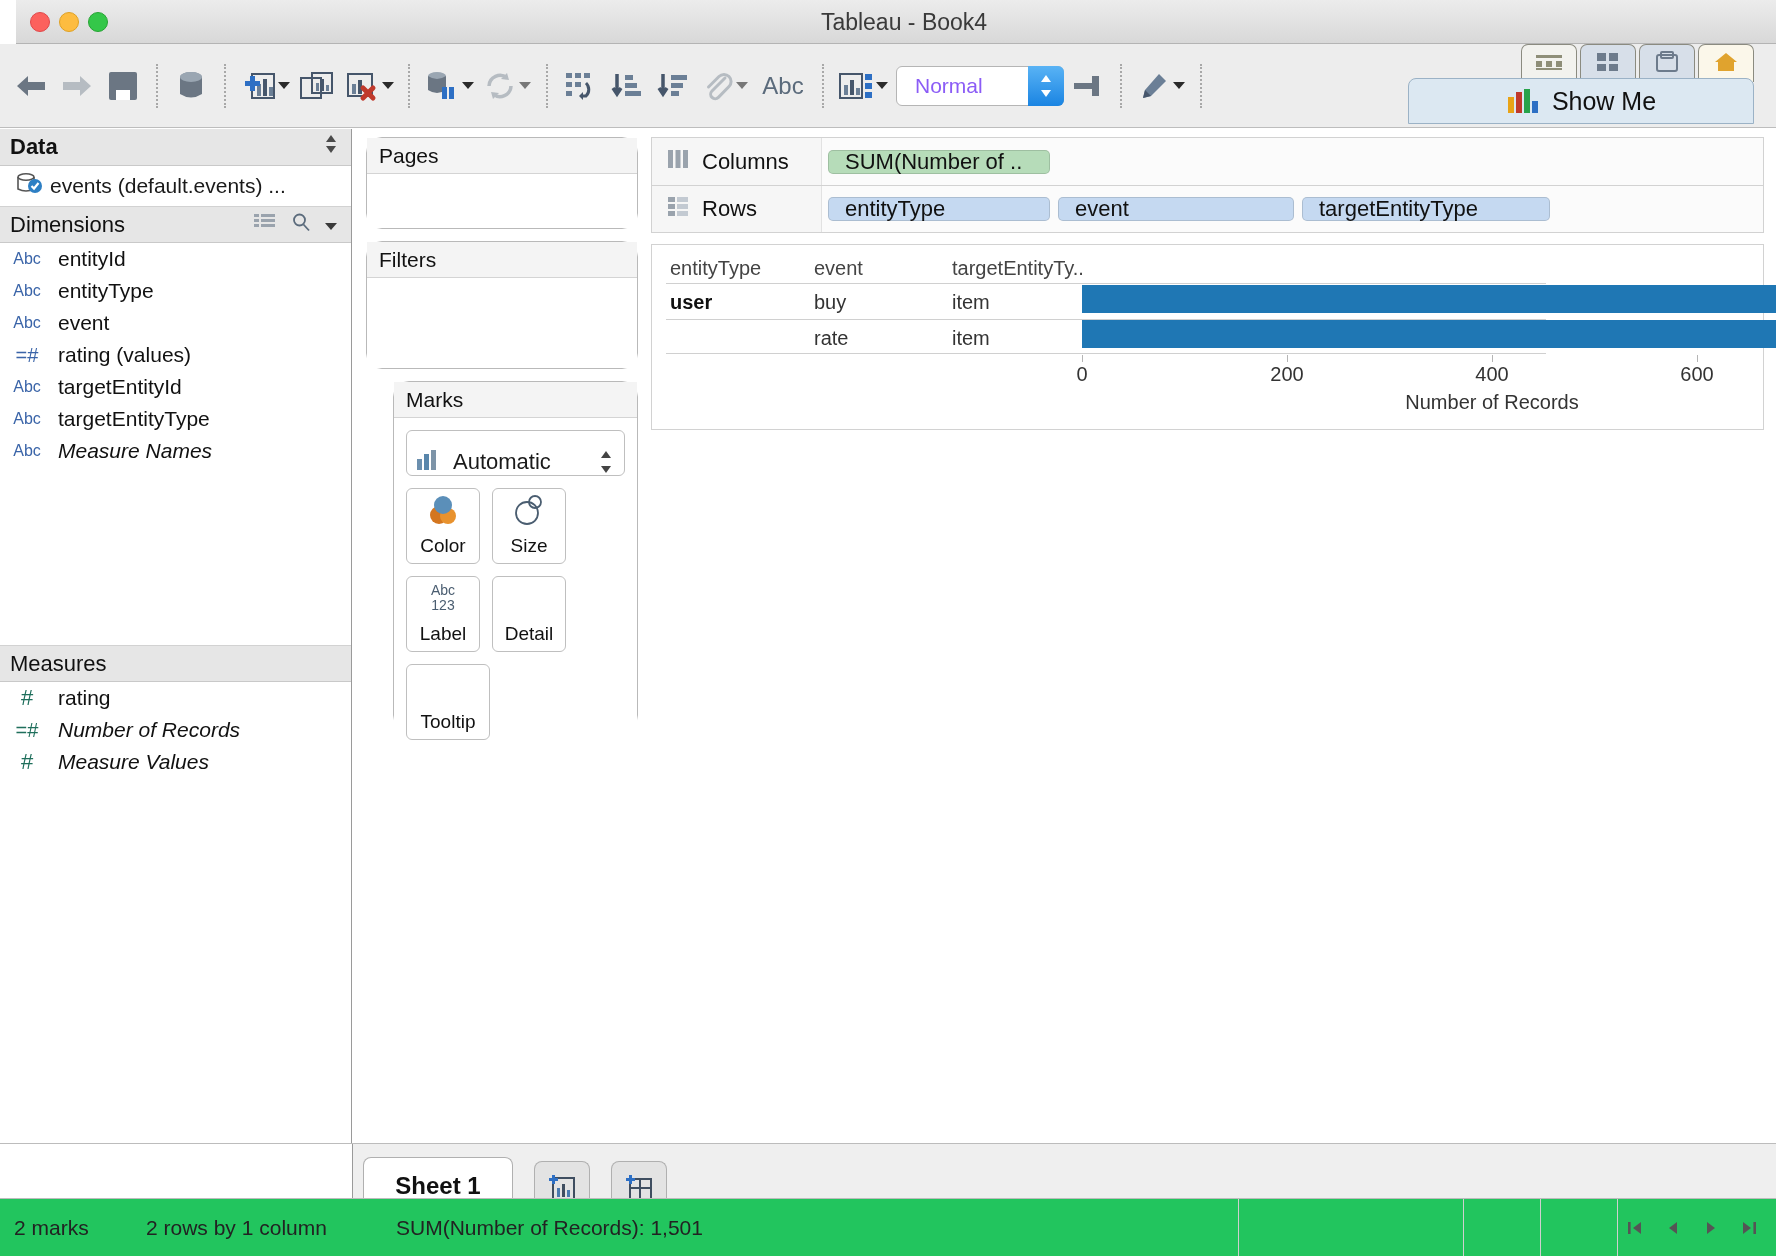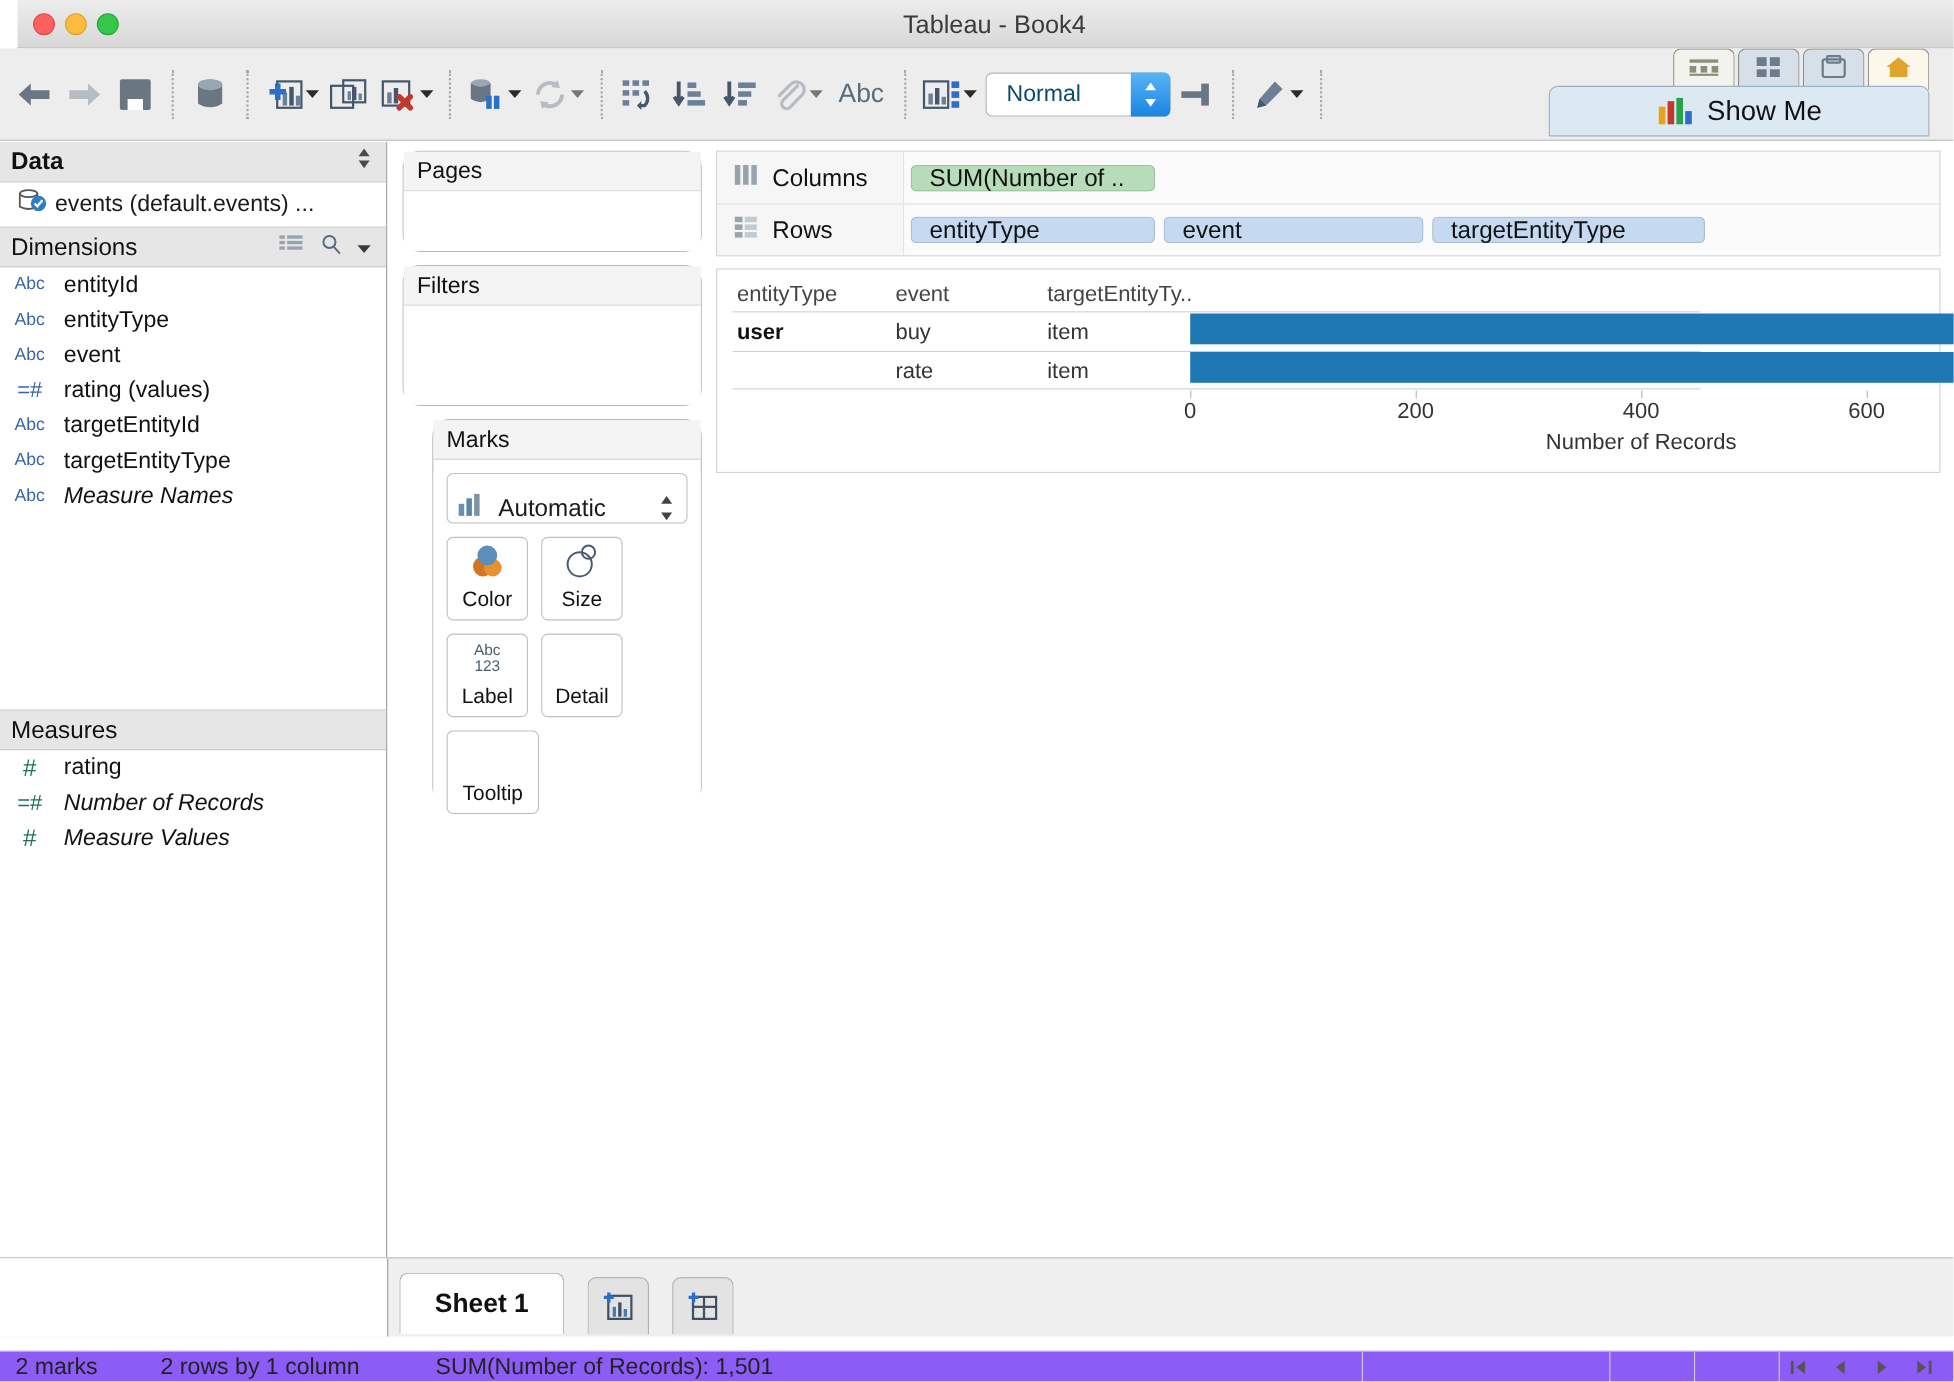--- a/index.html
+++ b/index.html
@@ -49,21 +49,21 @@
   .tbtn { width:46px; height:52px; display:flex; align-items:center; justify-content:center; position:relative; }
   .tbtn.wide { width:58px; }
   .caret { width:0; height:0; border-left:6px solid transparent; border-right:6px solid transparent; border-top:7px solid #2a2a2a; margin-left:2px;}
   .caret.dim { border-top-color:#777; }
   .sep { width:1px; height:44px; border-left:2px dotted #a8a8a8; margin:0 10px; }
   .abc { font-size:24px; color:#5b6b7c; font-family:"Liberation Sans",sans-serif; }
   .fitbox {
     width:168px; height:40px; background:#fff; border:1px solid #b5b5b5; border-radius:6px;
     display:flex; align-items:center; position:relative; margin-left:4px;
   }
-  .fitbox span { font-size:21px; padding-left:18px; color:#0c4a6e; }
+  .fitbox span { font-size:21px; padding-left:18px; color:#8b5cf6; }
   .stepper {
     position:absolute; right:-1px; top:-1px; width:36px; height:40px;
     background:linear-gradient(#59b3f5,#1a84e2); border-radius:0 6px 6px 0;
     display:flex; flex-direction:column; align-items:center; justify-content:center; color:#fff;
   }
   .stepper svg { display:block; }
 
   .showme {
     position:absolute; right:22px; top:78px; width:346px; height:46px;
     background:#dce8f2; border:1px solid #9bb2c6; border-radius:8px 8px 0 0;
@@ -158,22 +158,22 @@
     border-radius:8px 8px 0 0; display:flex; align-items:center; justify-content:center;
     font-size:24px; font-weight:bold; color:#111; padding:0 22px;
   }
   .sheetBtn {
     width:56px; height:52px; background:#e3e3e3; border:1px solid #b0b0b0; border-bottom:none;
     border-radius:8px 8px 0 0; display:flex; align-items:center; justify-content:center;
   }
 
   
   .statusbar {
-    position:absolute; left:0; bottom:0; width:1776px; height:28px;
-    background:#8b5cf6; border-top:1px solid #bcbcbc;
+    position:absolute; left:0; bottom:0; width:1776px; height:58px;
+    background:#22c55e; border-top:1px solid #bcbcbc;
     display:flex; align-items:center; font-size:21px; color:#222;
   }
   .st { padding:0 14px; height:100%; display:flex; align-items:center; }
   .stdiv { width:1px; height:100%; background:#cfcfcf; }
   .navbtns{ margin-left:auto; display:flex; align-items:center; gap:4px; padding-right:10px;}
   .navbtn{ width:34px; height:30px; display:flex; align-items:center; justify-content:center; color:#4a4a4a; font-size:18px;}
 </style>
 </head>
 <body>
 

